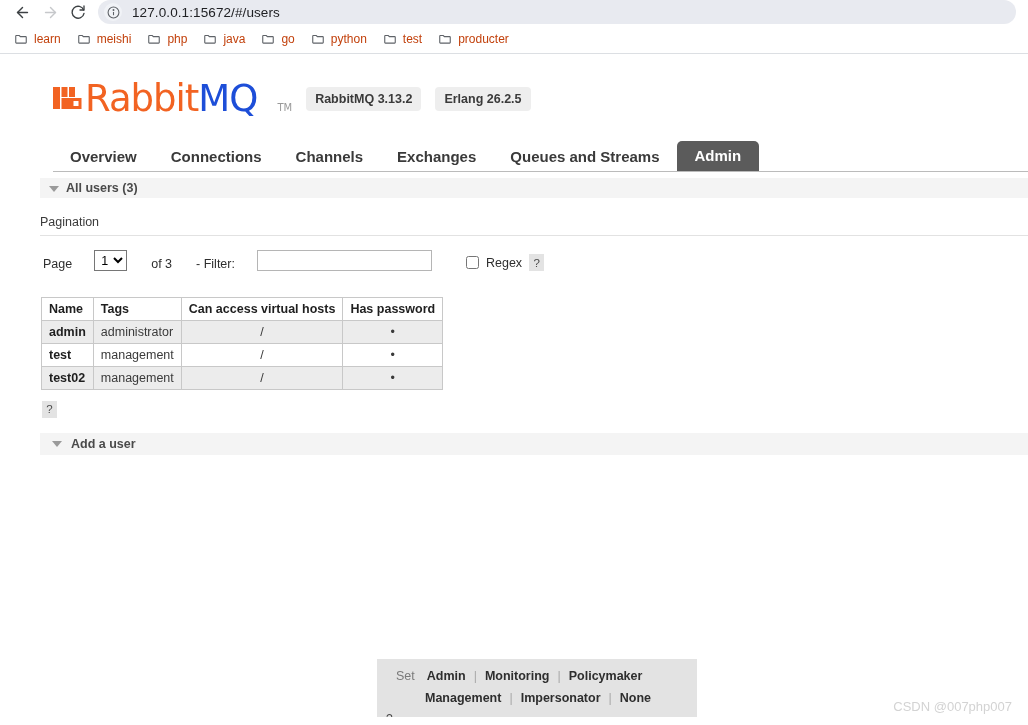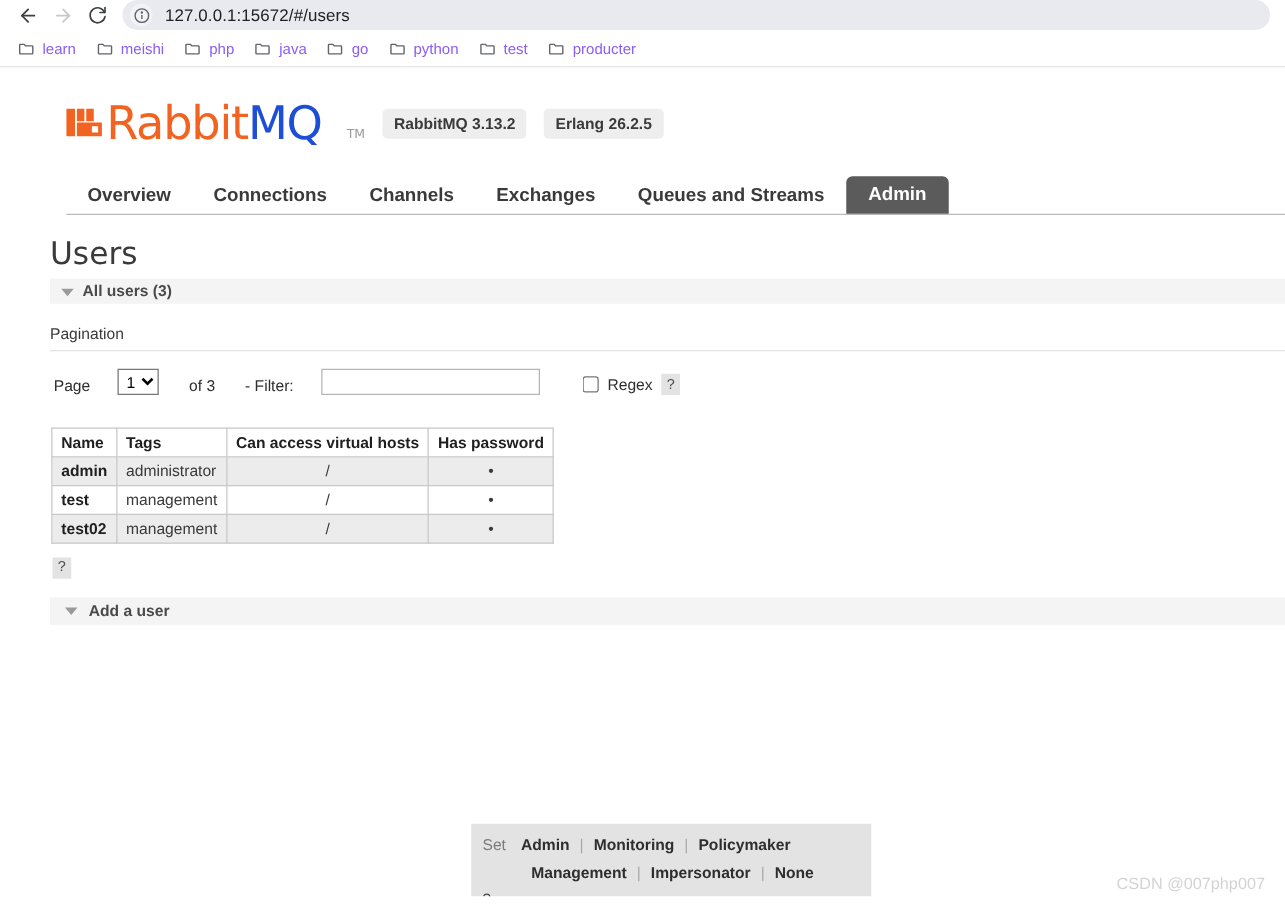--- a/index.html
+++ b/index.html
@@ -69,21 +69,21 @@
     gap: 0;
     border-bottom: 1px solid #dcdfe3;
   }
   .bookmark {
     display: flex;
     align-items: center;
     gap: 6px;
     padding: 3px 8px;
     border-radius: 4px;
     font-size: 12px;
-    color: #8b5cf6;
+    color: #c2410c;
     white-space: nowrap;
   }
   .bookmark svg { flex-shrink: 0; }
 
   
   .page {
     position: relative;
     width: 1028px;
     height: 663px;
     background: #ffffff;
@@ -293,21 +293,21 @@
     left: 377px;
     top: 605px;
     width: 320px;
     height: 66px;
     background: #e3e3e3;
     padding: 6px 0 0 0;
   }
   .tagline {
     display: flex;
     align-items: center;
-    padding-left: 9px;
+    padding-left: 19px;
     gap: 0;
     height: 22px;
   }
   .set-lbl {
     font-size: 12.5px;
     color: #7a7a7a;
     margin-right: 12px;
   }
   .tag-link {
     font-size: 12.5px;
@@ -447,21 +447,20 @@
 
   <div class="tabs">
     <div class="tab">Overview</div>
     <div class="tab">Connections</div>
     <div class="tab">Channels</div>
     <div class="tab">Exchanges</div>
     <div class="tab">Queues and Streams</div>
     <div class="tab active">Admin</div>
   </div>
 
-  <div class="page-title">Users</div>
 
   <div class="section-bar">
     <span class="tri"></span>
     <span class="section-title">All users (3)</span>
   </div>
 
   <div class="pagination-label">Pagination</div>
   <div class="hr"></div>
 
   <div class="filter-row">

